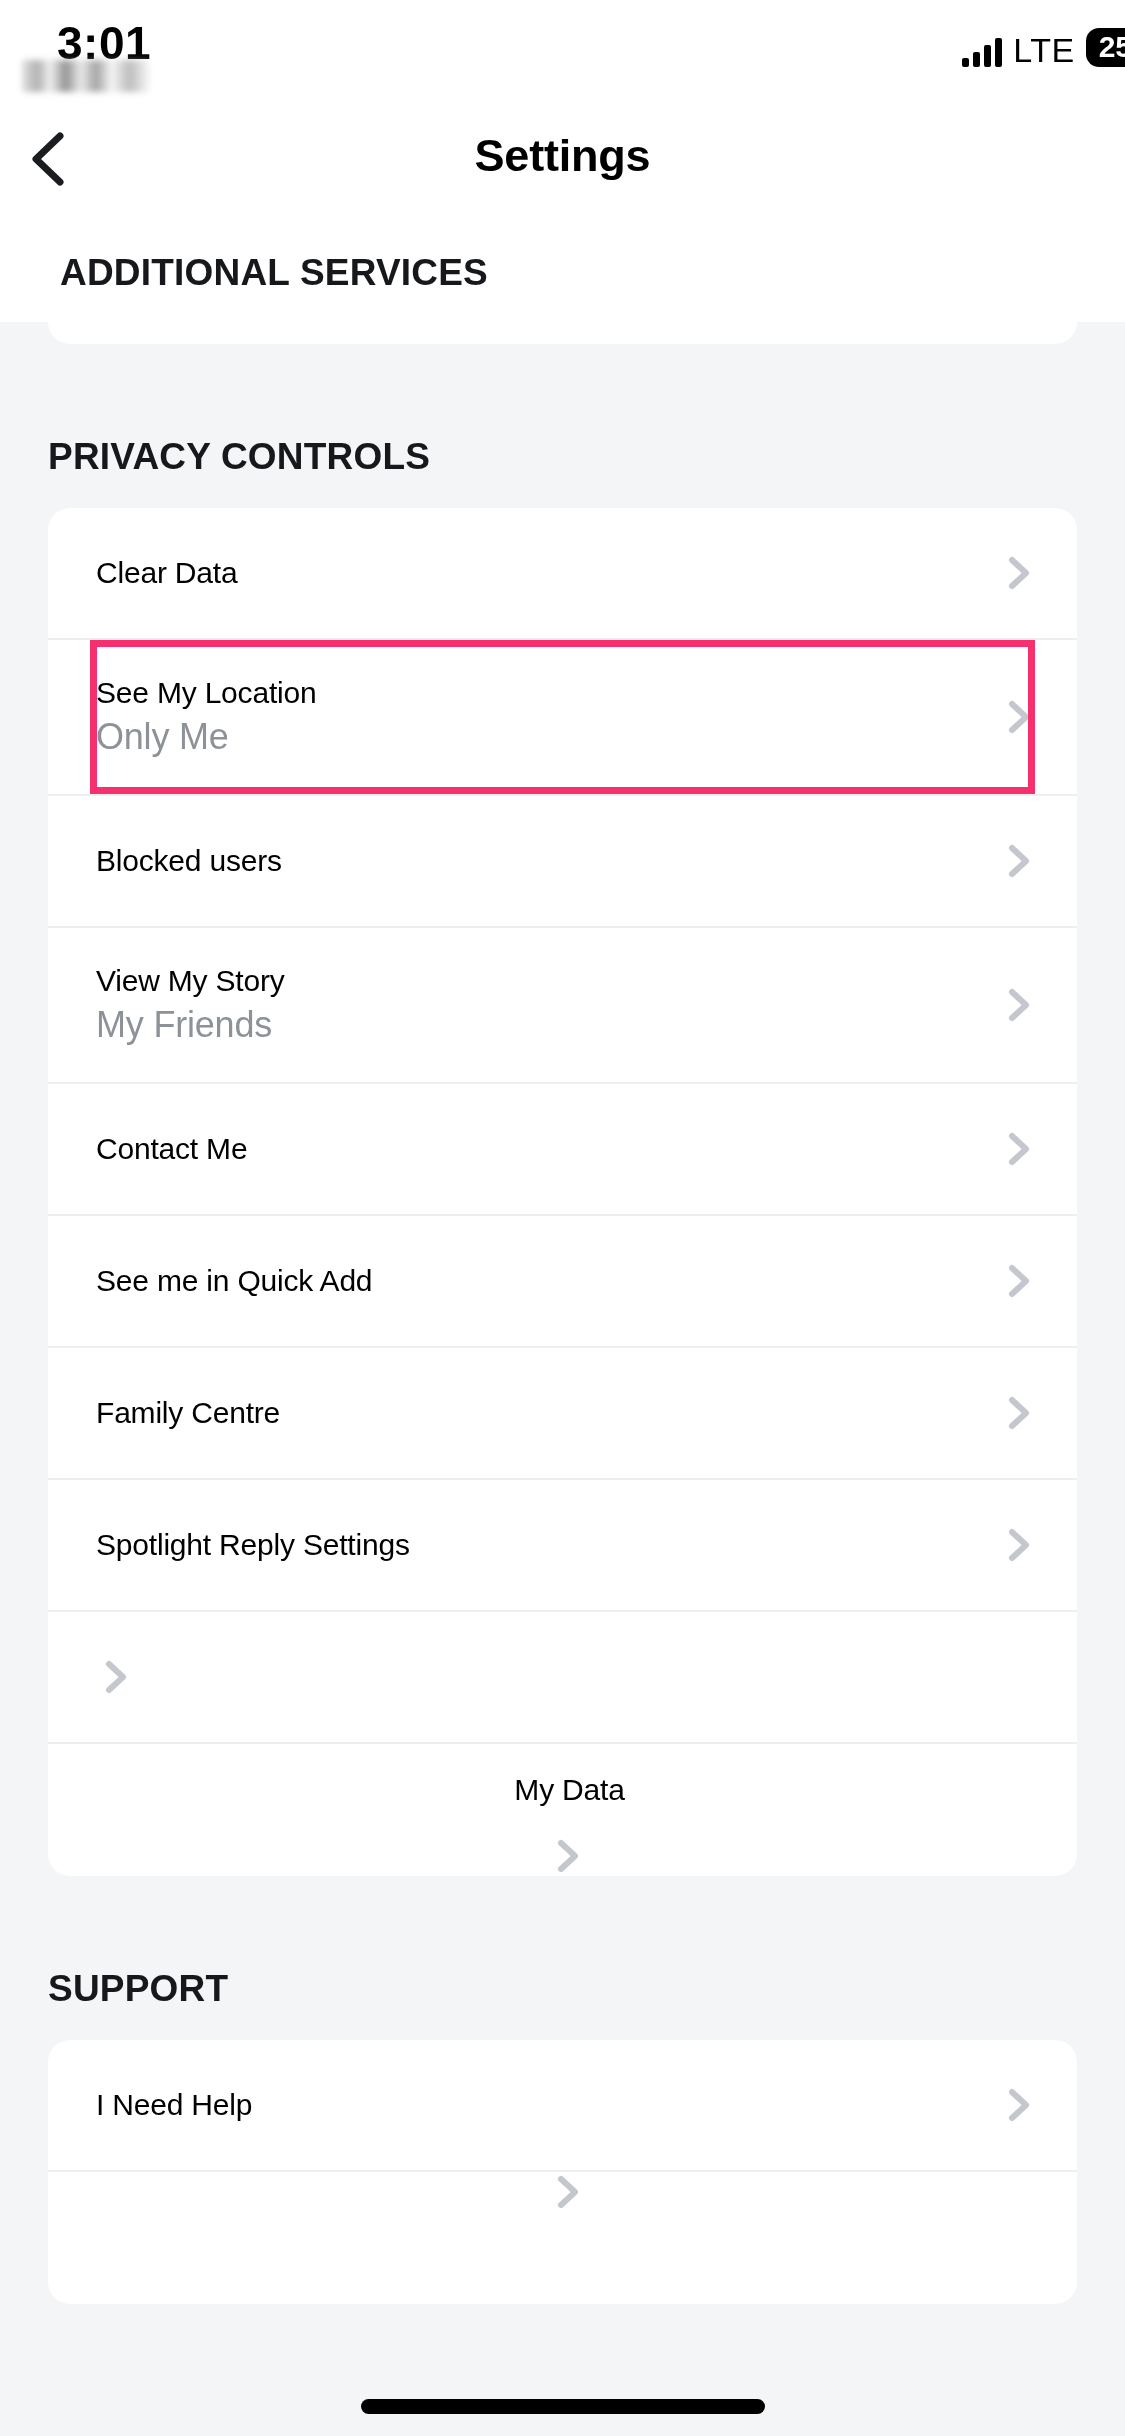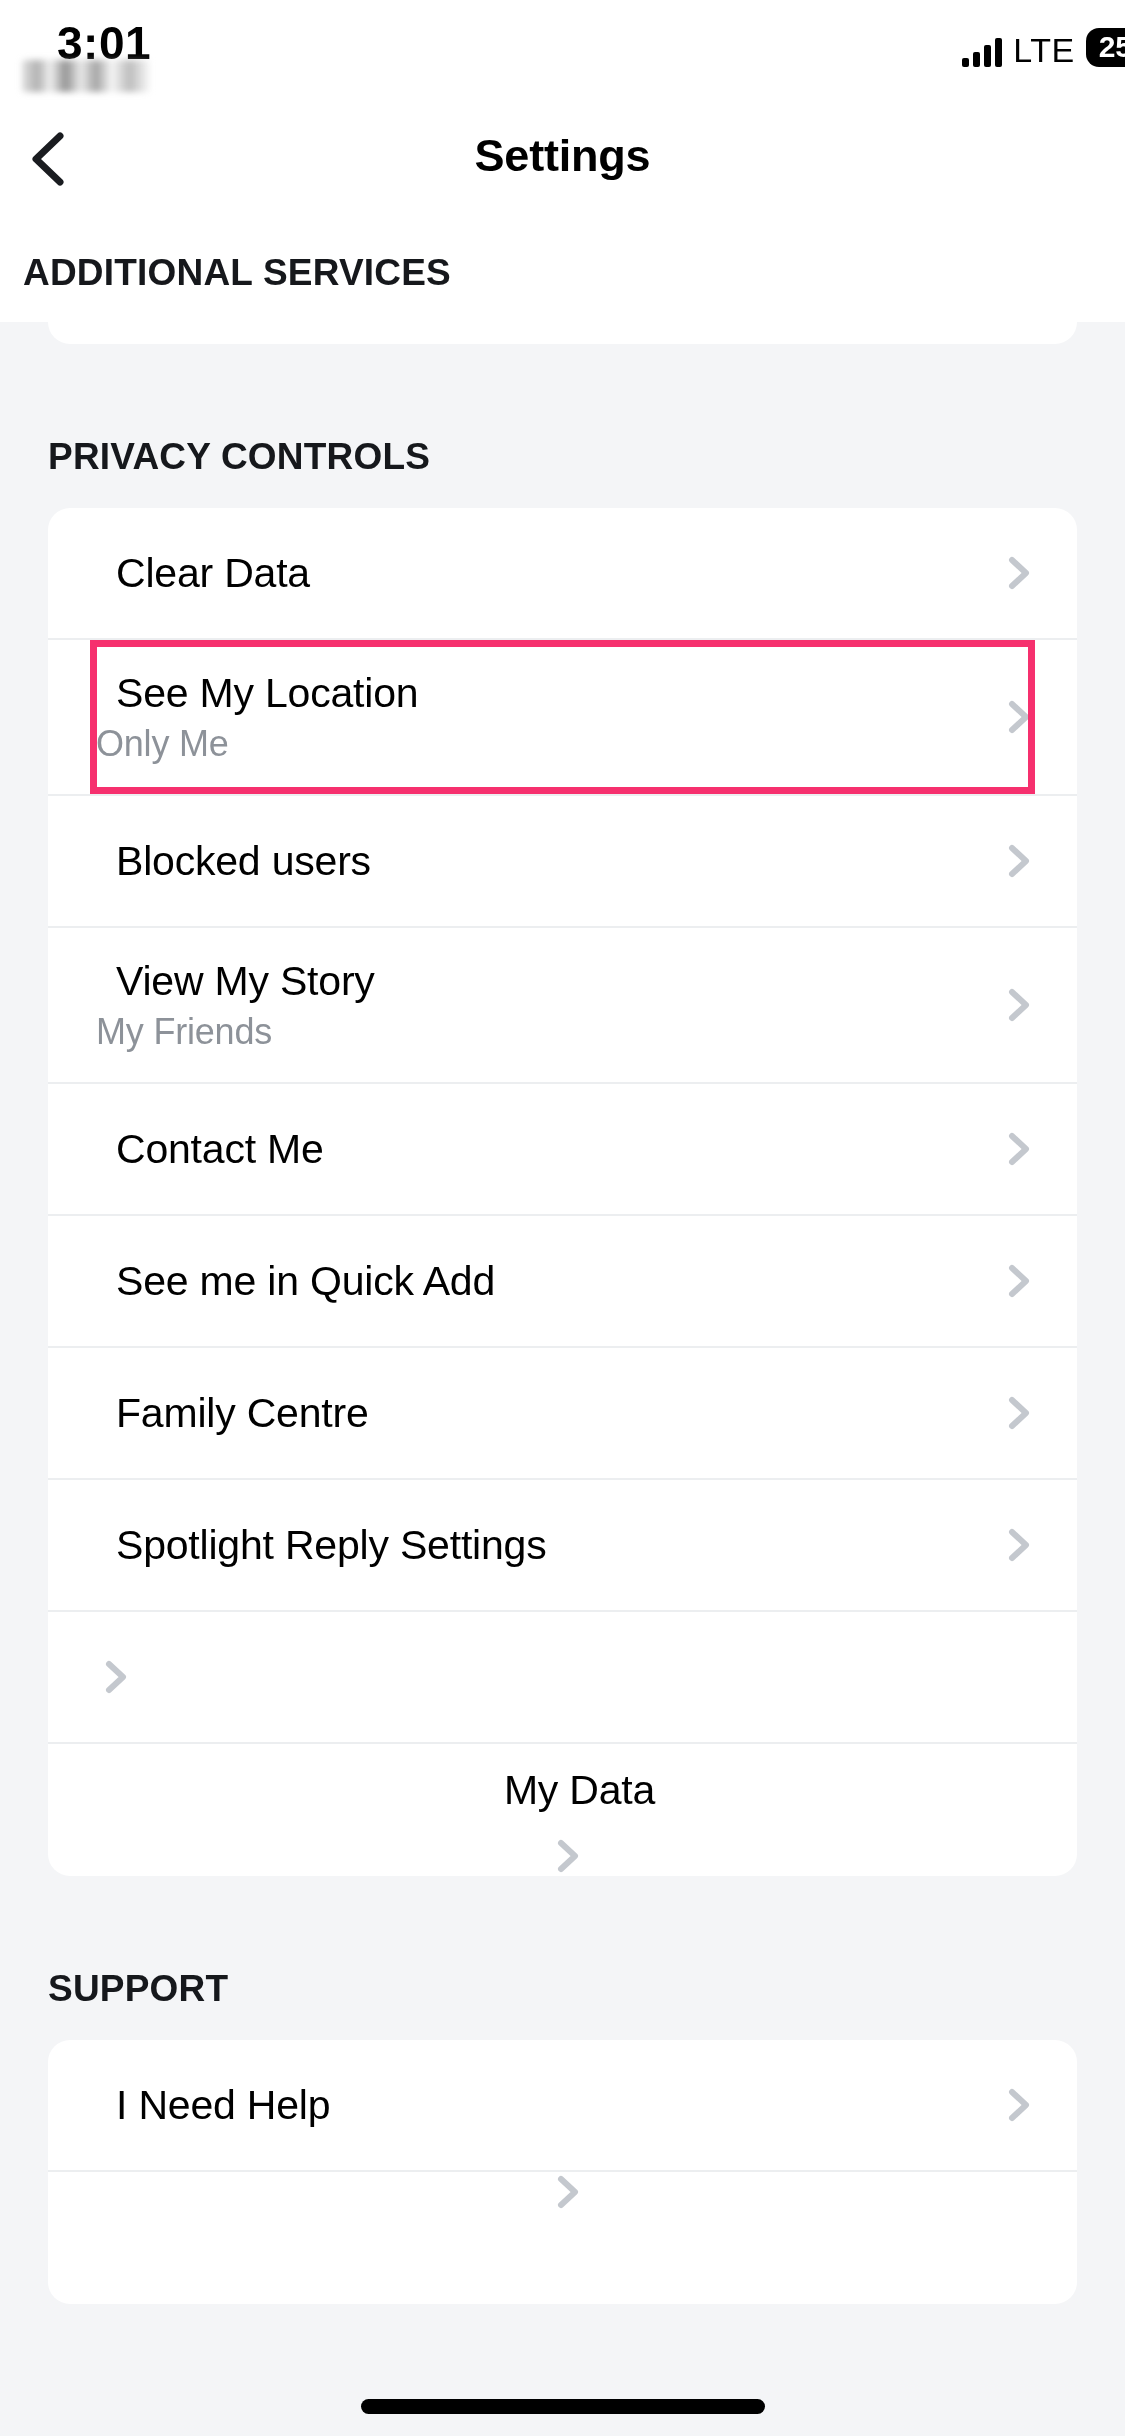--- a/index.html
+++ b/index.html
@@ -113,21 +113,21 @@
     font-size: 45px;
     font-weight: 700;
     color: #000;
     letter-spacing: -0.2px;
     padding-top: 10px;
   }
 
   
   .sticky-header {
     background: #ffffff;
-    padding: 42px 0 28px 23px;
+    padding: 42px 0 28px 60px;
     font-size: 37px;
     font-weight: 800;
     letter-spacing: 0.2px;
     color: #16181c;
   }
 
   
   .scroll-body {
     background: #f4f5f7;
     position: relative;
@@ -172,25 +172,24 @@
   .row.tall { min-height: 156px; }
 
   .row-texts {
     flex: 1 1 auto;
     display: flex;
     flex-direction: column;
     justify-content: center;
     gap: 6px;
   }
   .row-title {
-    font-size: 41px;
+    font-size: 30px;
     color: #000;
     font-weight: 400;
     letter-spacing: -0.2px;
-    margin-left: 20px;
   }
   .row-sub {
     font-size: 36px;
     color: #8d9299;
     font-weight: 400;
     letter-spacing: -0.2px;
   }
   .chev {
     flex: 0 0 auto;
     width: 40px;

